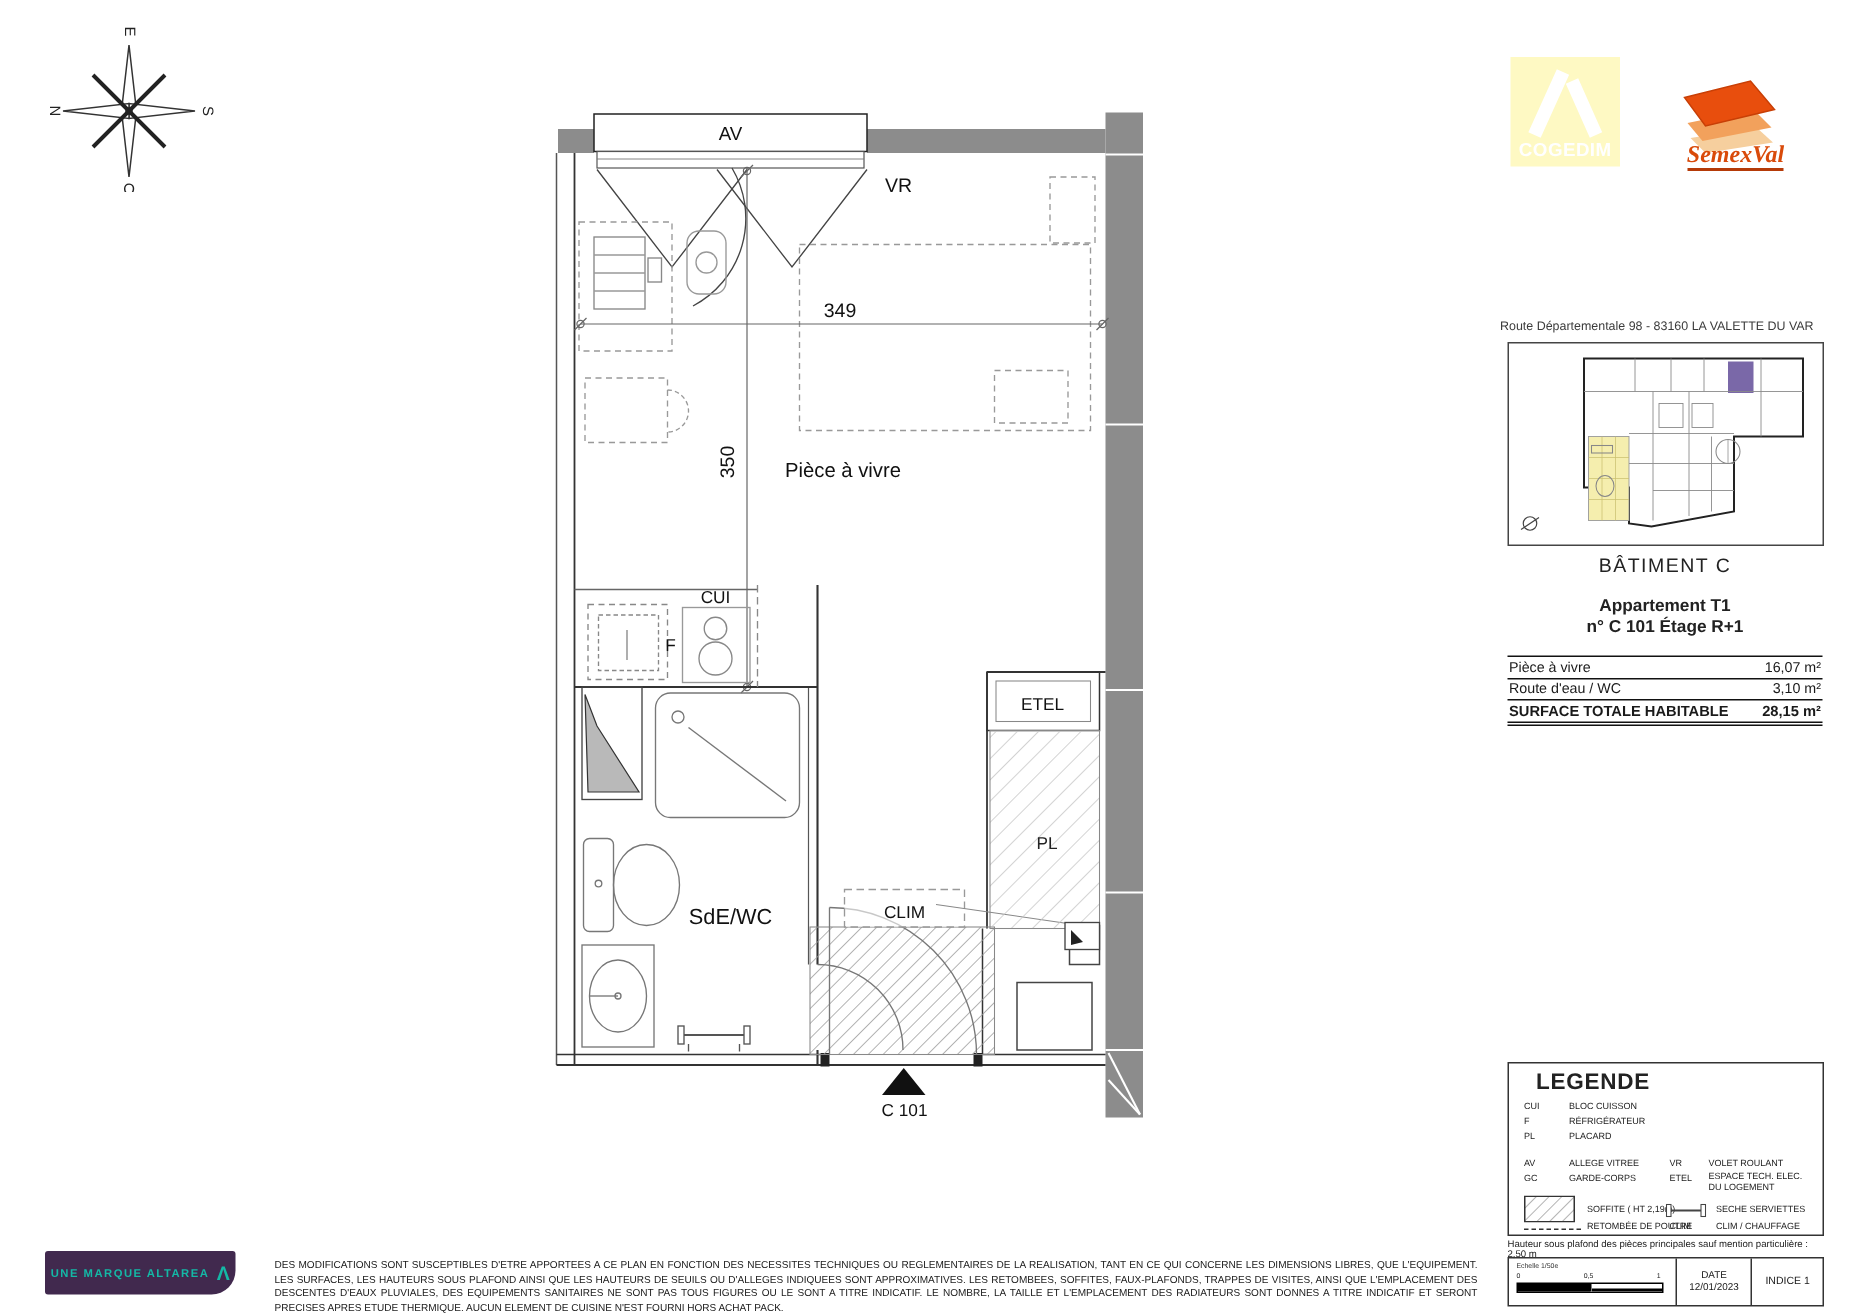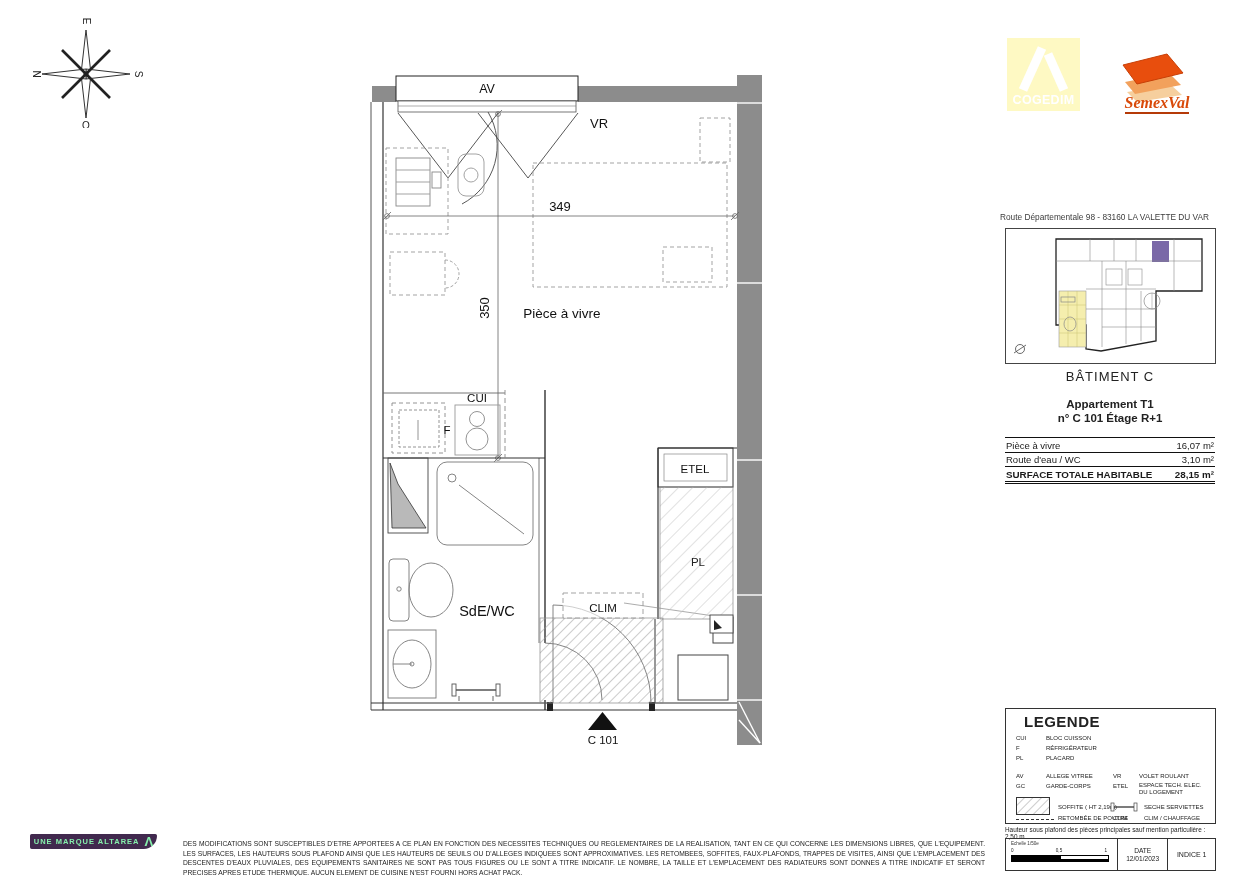--- a/index.html
+++ b/index.html
@@ -43,22 +43,22 @@
   #scale-cell{width:112px;position:relative;}
   #scale-label{position:absolute;left:5px;top:2px;font-size:4.6px;color:#333;}
   #scale-ticks{position:absolute;left:5px;top:9px;width:96px;font-size:4.6px;display:flex;justify-content:space-between;}
   #scale-bar{position:absolute;left:5px;top:16px;width:96px;height:5px;border:.5px solid #000;display:flex;}
   #scale-bar .b1{width:50%;background:#000;}
   #scale-bar .b2{width:50%;background:#fff;border-left:1px solid #000;box-shadow:inset 0 -2px 0 #000;}
   #date-cell{width:50px;font-size:6.6px;line-height:8px;}
   #indice-cell{width:47px;font-size:7px;}
 
   
-  #altarea-bar{left:30px;top:834px;width:127px;height:15px;background:#41294e;border-radius:2px 2px 16px 2px;
-    display:flex;align-items:center;justify-content:center;color:#86efac;}
+  #altarea-bar{left:30px;top:834px;width:127px;height:29px;background:#41294e;border-radius:2px 2px 16px 2px;
+    display:flex;align-items:center;justify-content:center;color:#14b8a6;}
   #altarea-bar .t{font-size:7.5px;font-weight:bold;letter-spacing:1px;}
   #altarea-bar .mark{font-size:13px;font-weight:bold;margin-left:5px;line-height:1;}
   #disclaimer{left:183px;top:839px;width:802px;font-size:6.7px;line-height:9.6px;text-align:justify;color:#1a1a1a;}
 
   
   #cogedim-logo svg{display:block;}
   
   #semexval-logo svg{display:block;}
 </style>
 </head>

